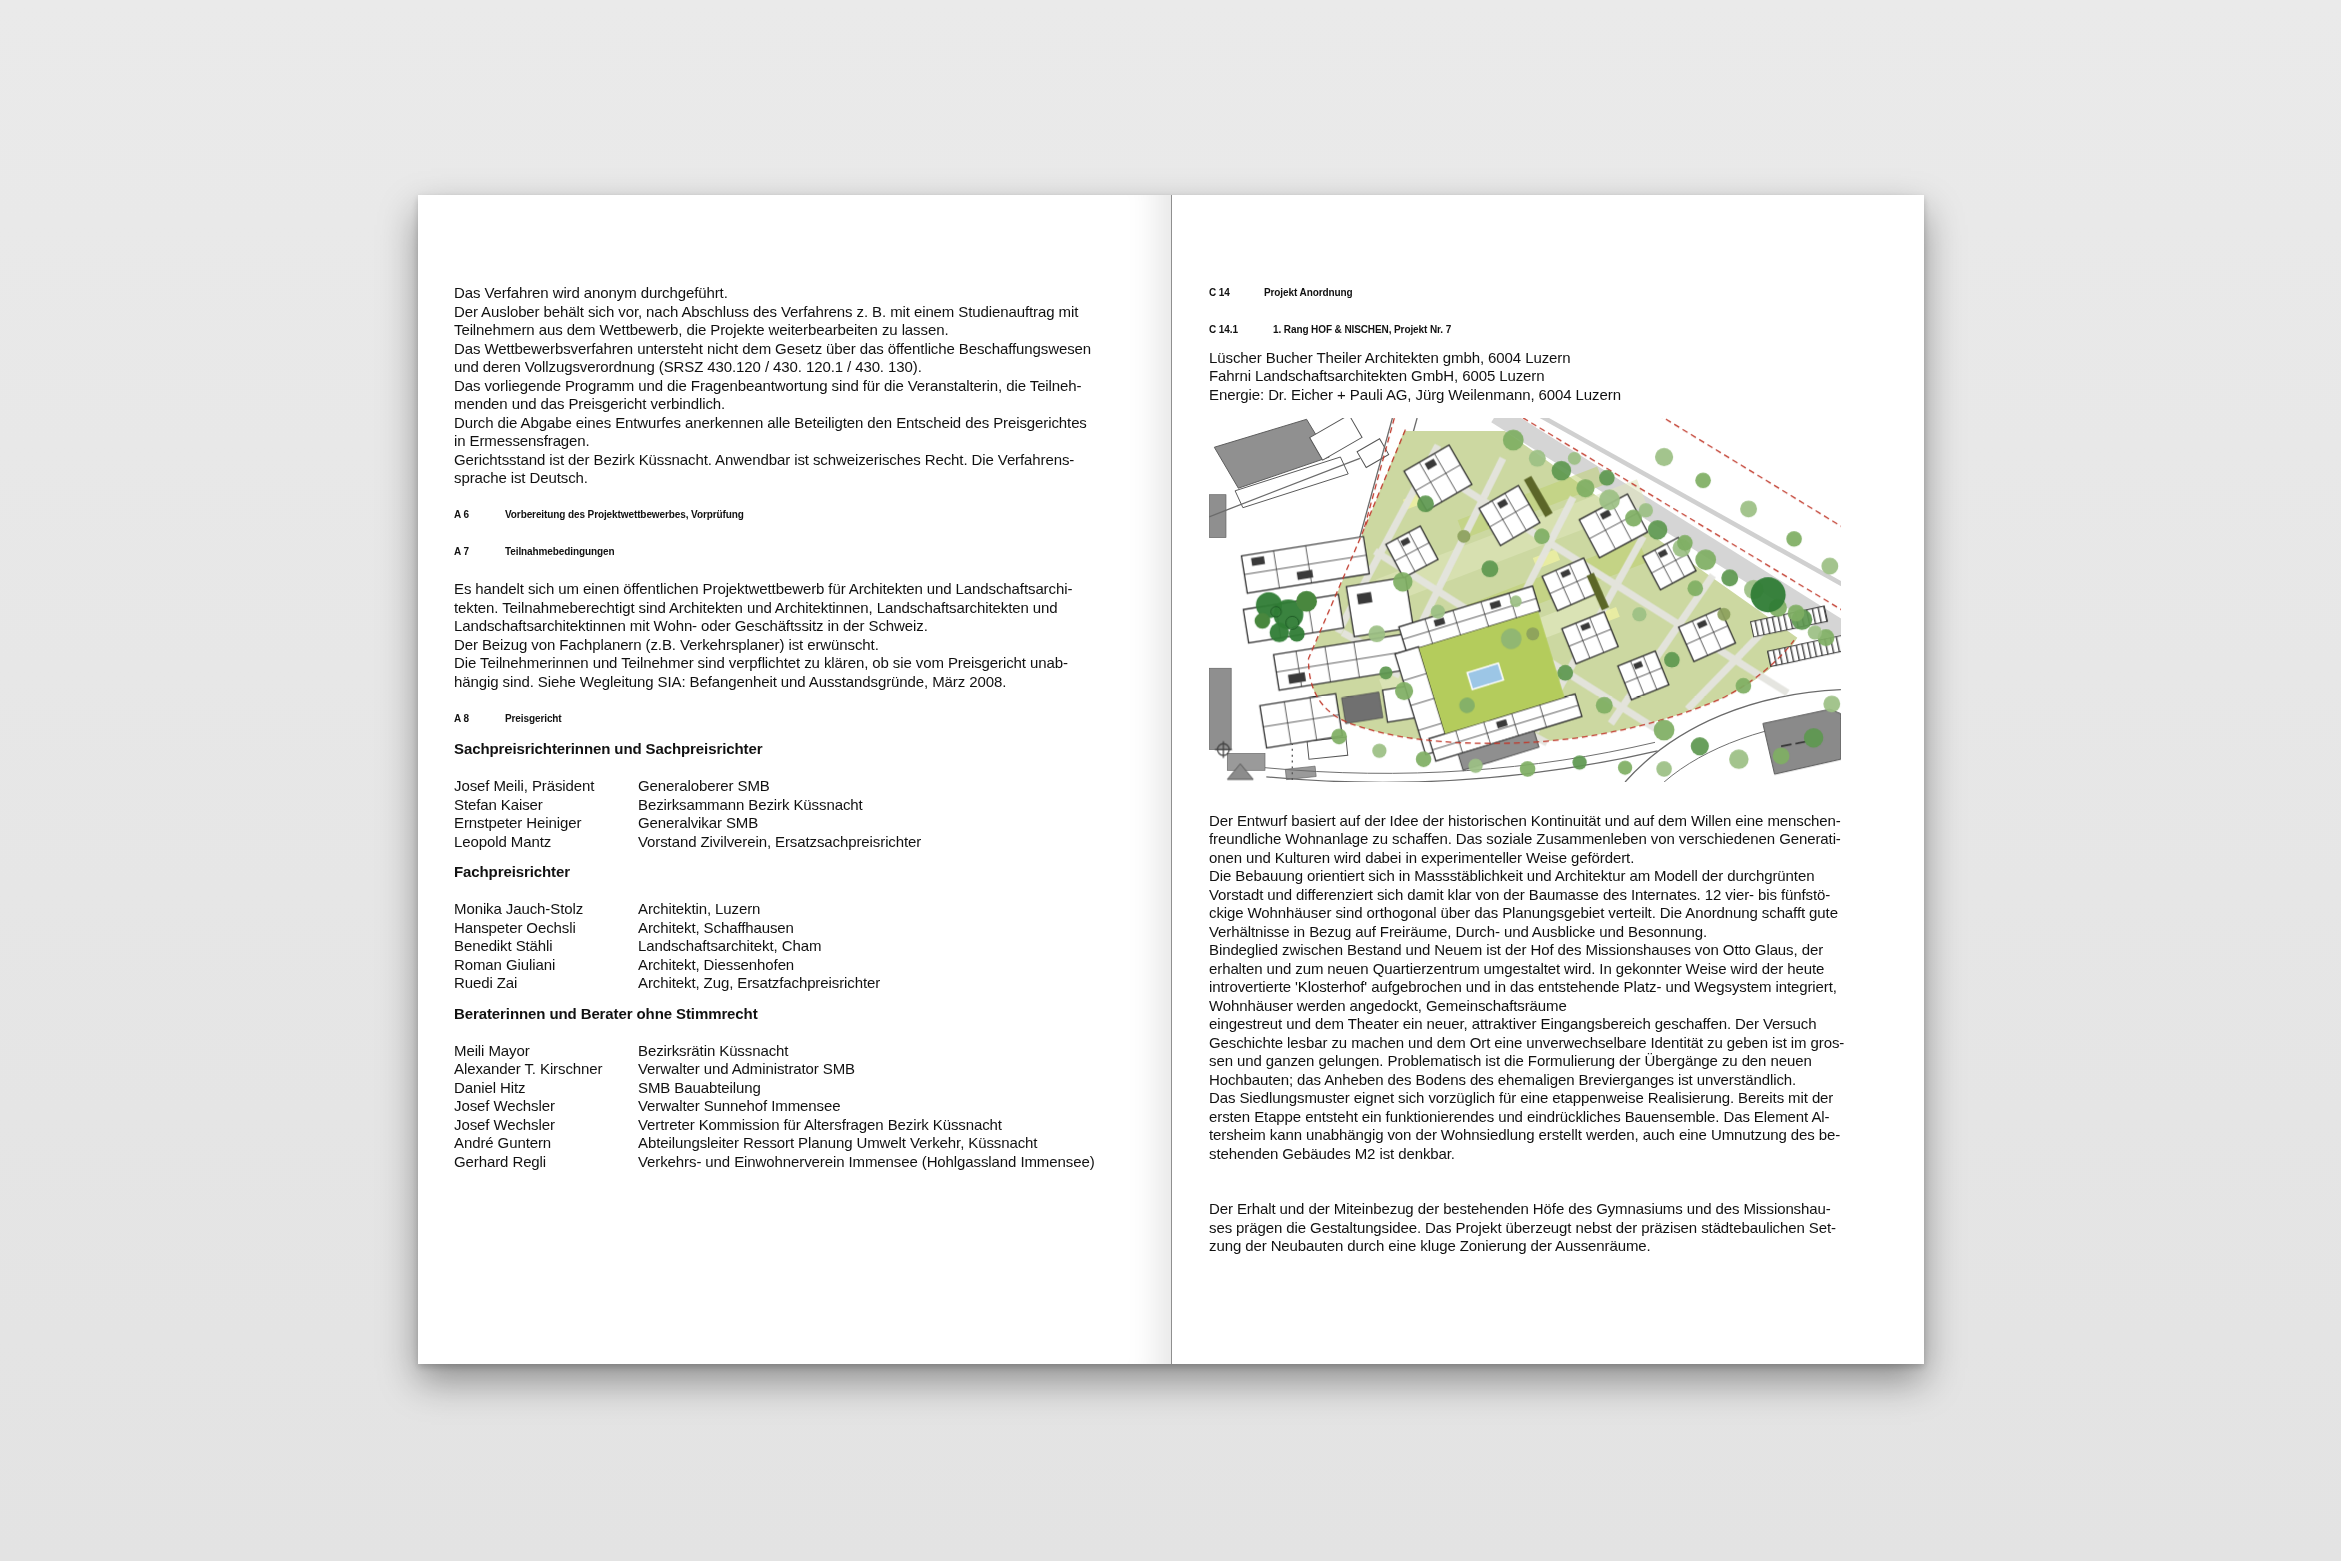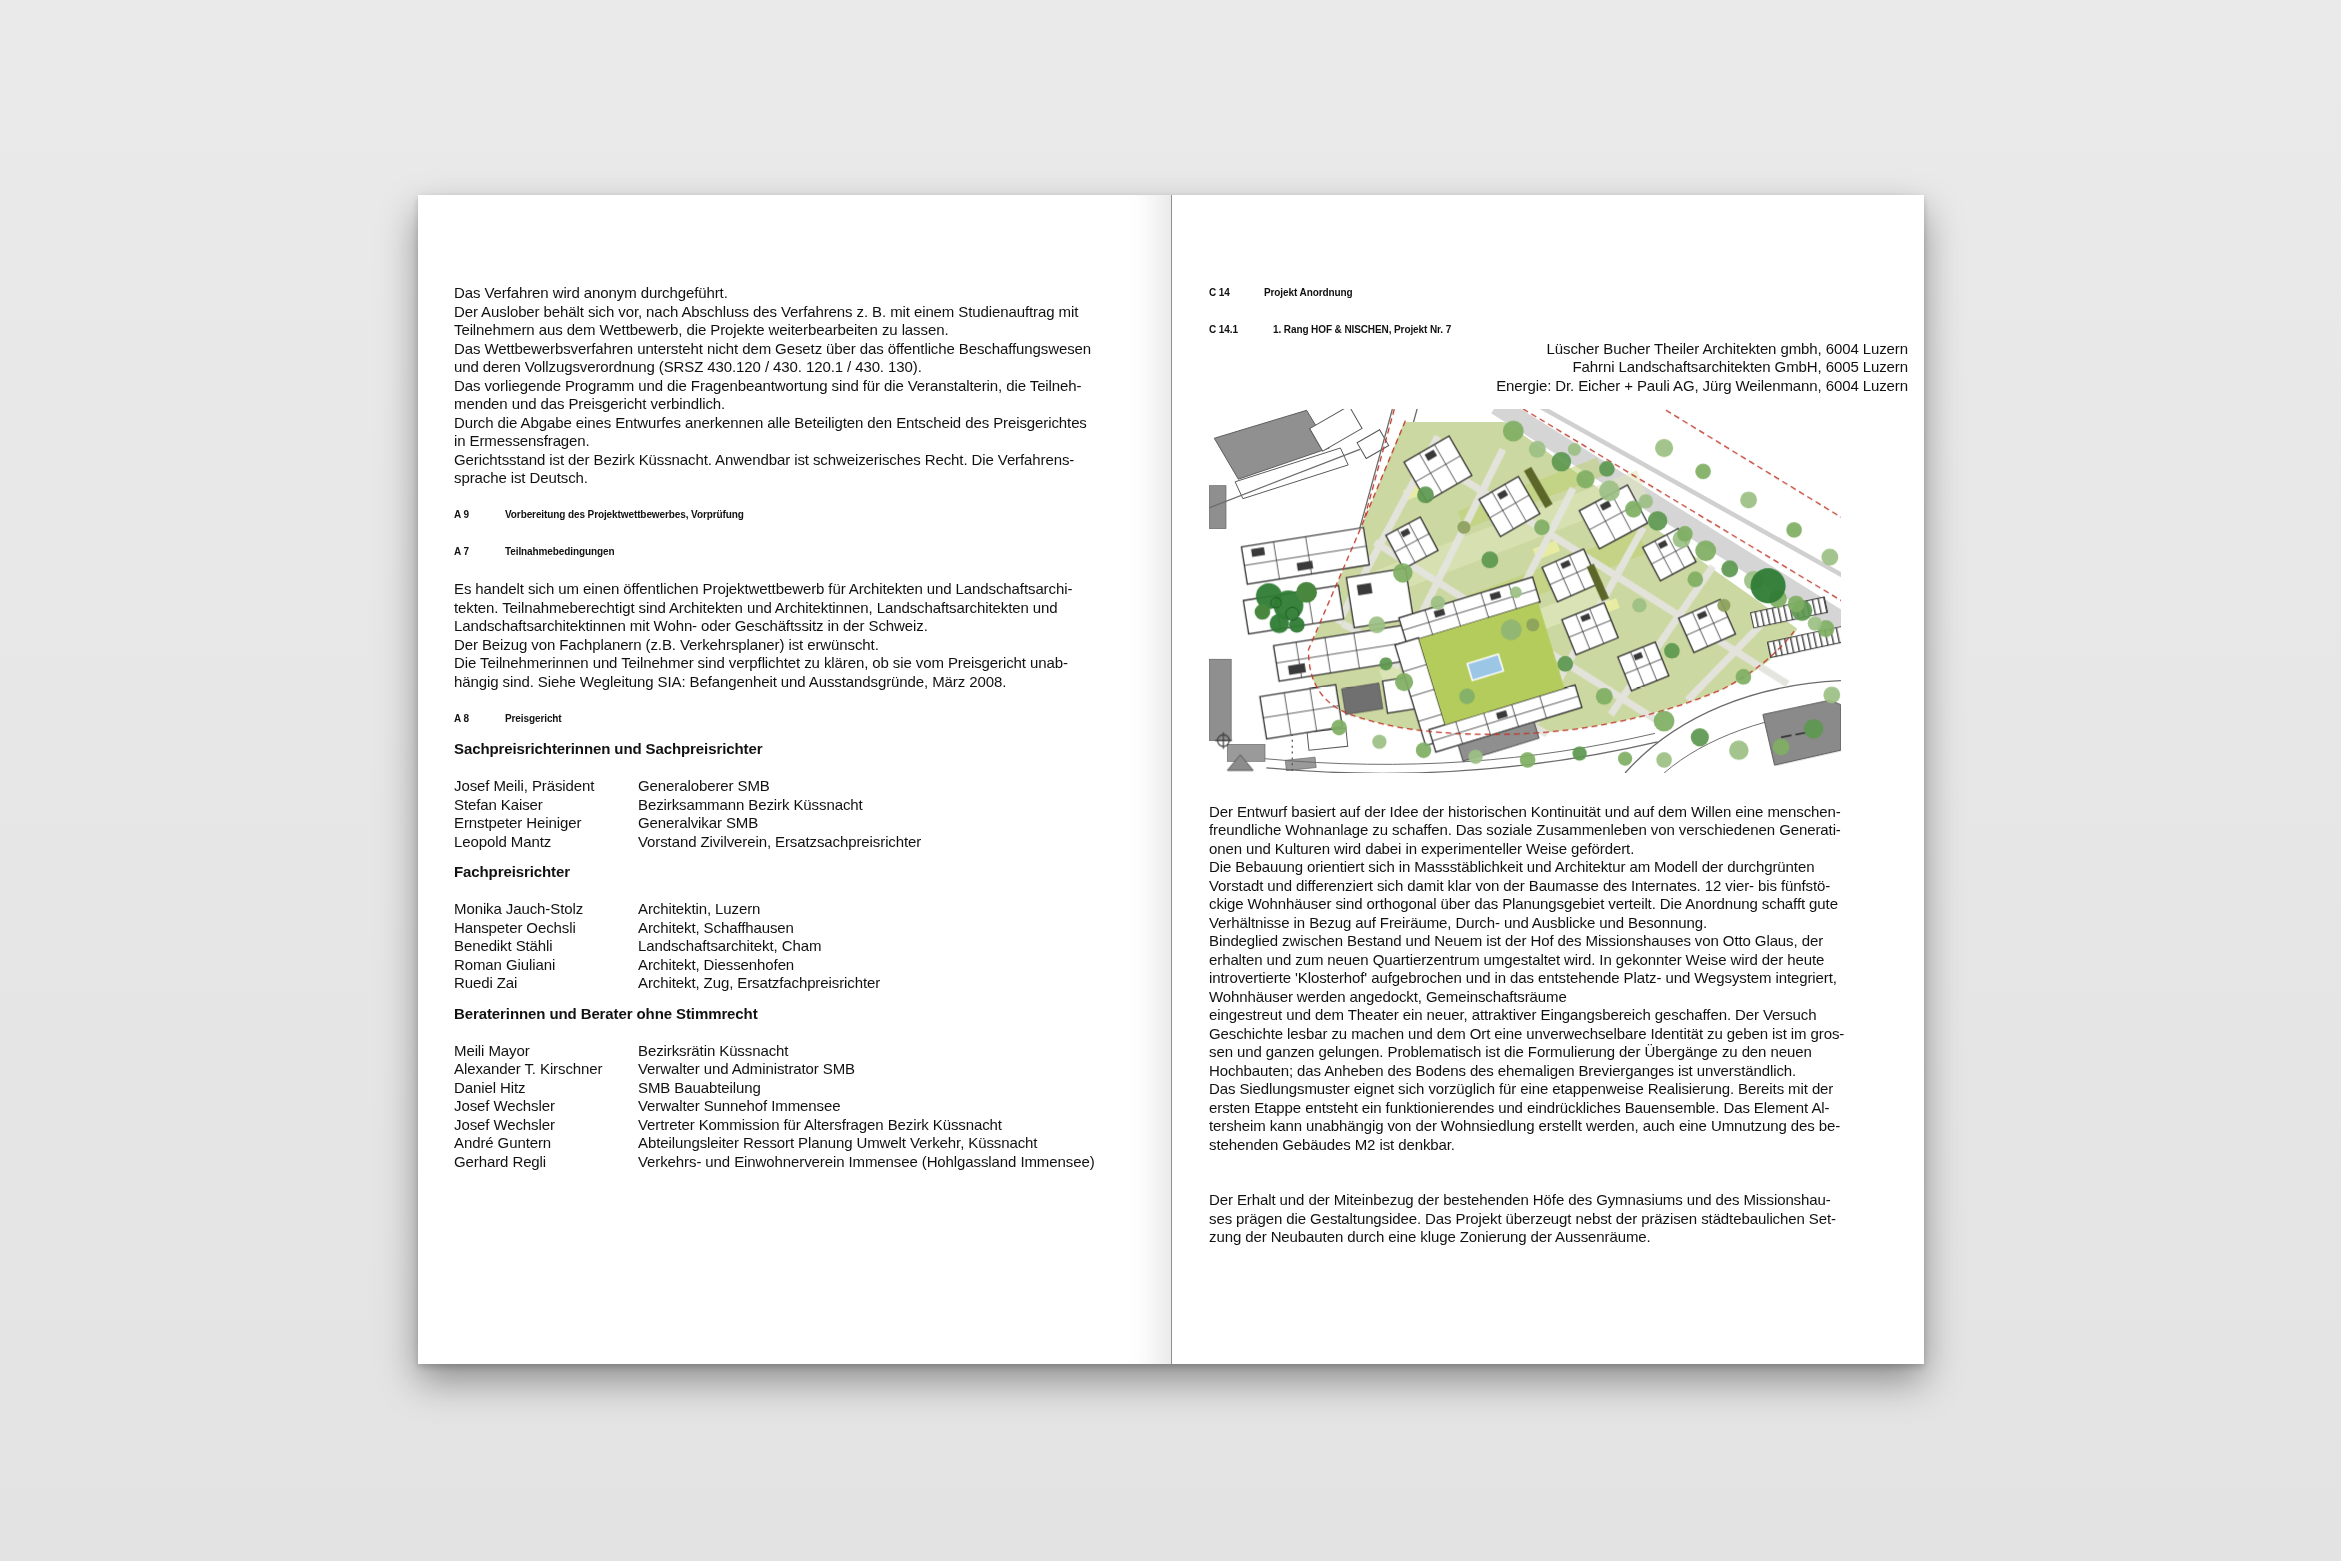--- a/index.html
+++ b/index.html
@@ -27,21 +27,21 @@
   .lines{margin:18.5px 0 0 0;white-space:pre-line;}
   .lines.first{margin-top:0;}
   h2,h3{font-size:10px;line-height:18.5px;margin:18.5px 0 0 0;font-weight:bold;display:flex;}
   .sec-id{flex:none;width:51px;}
   .sec-id.w84{width:55px;}
   .sec-id.w98{width:64px;}
   .group-heading{font-weight:bold;margin:12px 0 0 0;line-height:18.5px;}
   .rows{margin:18.5px 0 0 0;}
   .row{display:flex;line-height:18.5px;}
   .row .name{flex:none;width:184px;}
-  .team{margin-top:0;text-align:right;}
+  .team{margin-top:9px;}
   figure.plan{margin:14.3px 0 25px 0;padding:0;}
   .body-follow{margin-top:0;}
   .body-gap{margin-top:37px;}
   
   .t1{fill:#5e9850;opacity:.93}
   .t2{fill:#7fae63;opacity:.93}
   .t3{fill:#9cc084;opacity:.93}
   .t4{fill:#8ca05c;opacity:.93}
   .td{fill:#2f7c35;opacity:.95}
   .bld{fill:#ffffff;stroke:#2e2e2e;stroke-width:2;}
@@ -62,21 +62,21 @@
 Das Wettbewerbsverfahren untersteht nicht dem Gesetz über das öffentliche Beschaffungswesen
 und deren Vollzugsverordnung (SRSZ 430.120 / 430. 120.1 / 430. 130).
 Das vorliegende Programm und die Fragenbeantwortung sind für die Veranstalterin, die Teilneh-
 menden und das Preisgericht verbindlich.
 Durch die Abgabe eines Entwurfes anerkennen alle Beteiligten den Entscheid des Preisgerichtes
 in Ermessensfragen.
 Gerichtsstand ist der Bezirk Küssnacht. Anwendbar ist schweizerisches Recht. Die Verfahrens-
 sprache ist Deutsch.</p>
 
         <h2>
-          <span class="sec-id">A 9</span>
+          <span class="sec-id">A 6</span>
           <span>Vorbereitung des Projektwettbewerbes, Vorprüfung</span>
         </h2>
 
         <h2>
           <span class="sec-id">A 7</span>
           <span>Teilnahmebedingungen</span>
         </h2>
         <p class="lines">Es handelt sich um einen öffentlichen Projektwettbewerb für Architekten und Landschaftsarchi-
 tekten. Teilnahmeberechtigt sind Architekten und Architektinnen, Landschaftsarchitekten und
 Landschaftsarchitektinnen mit Wohn- oder Geschäftssitz in der Schweiz.

